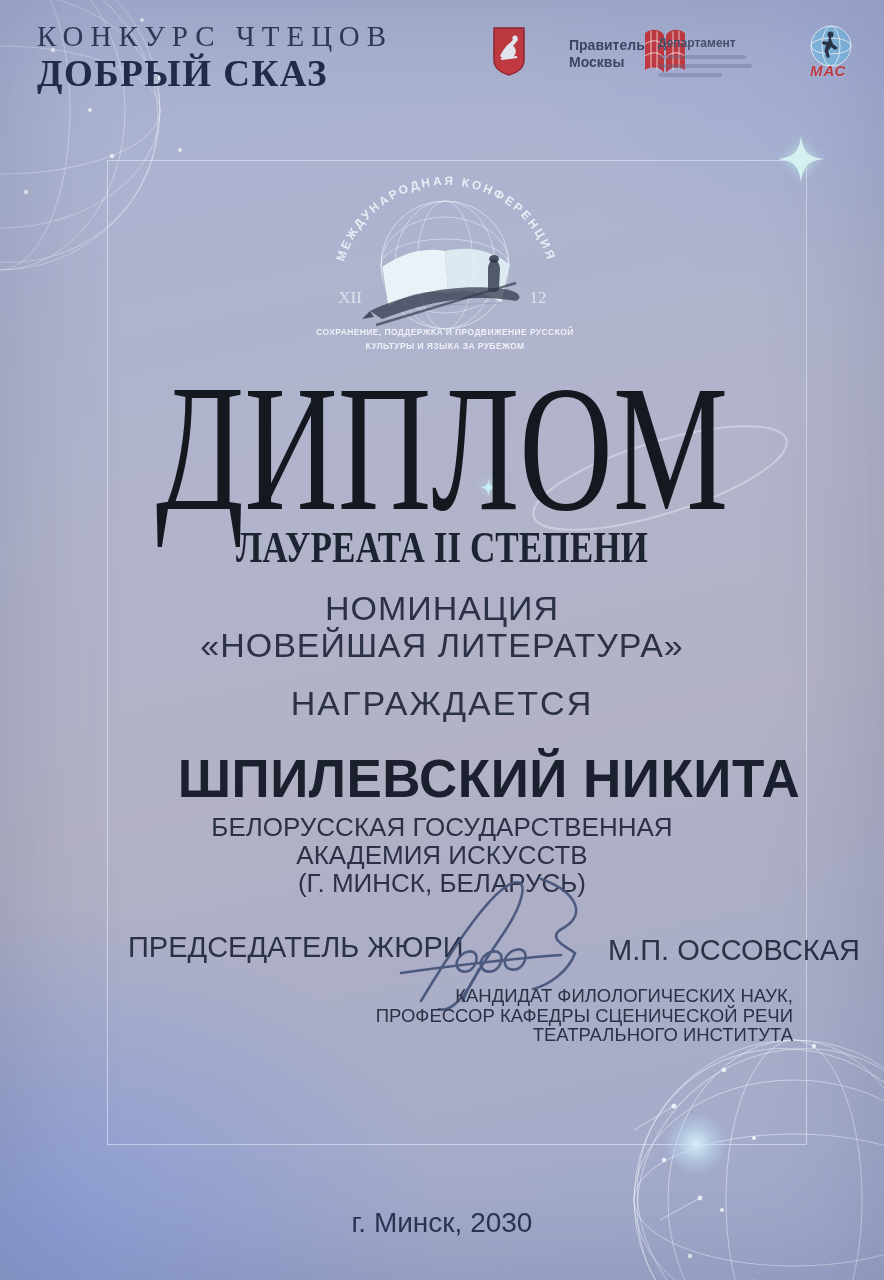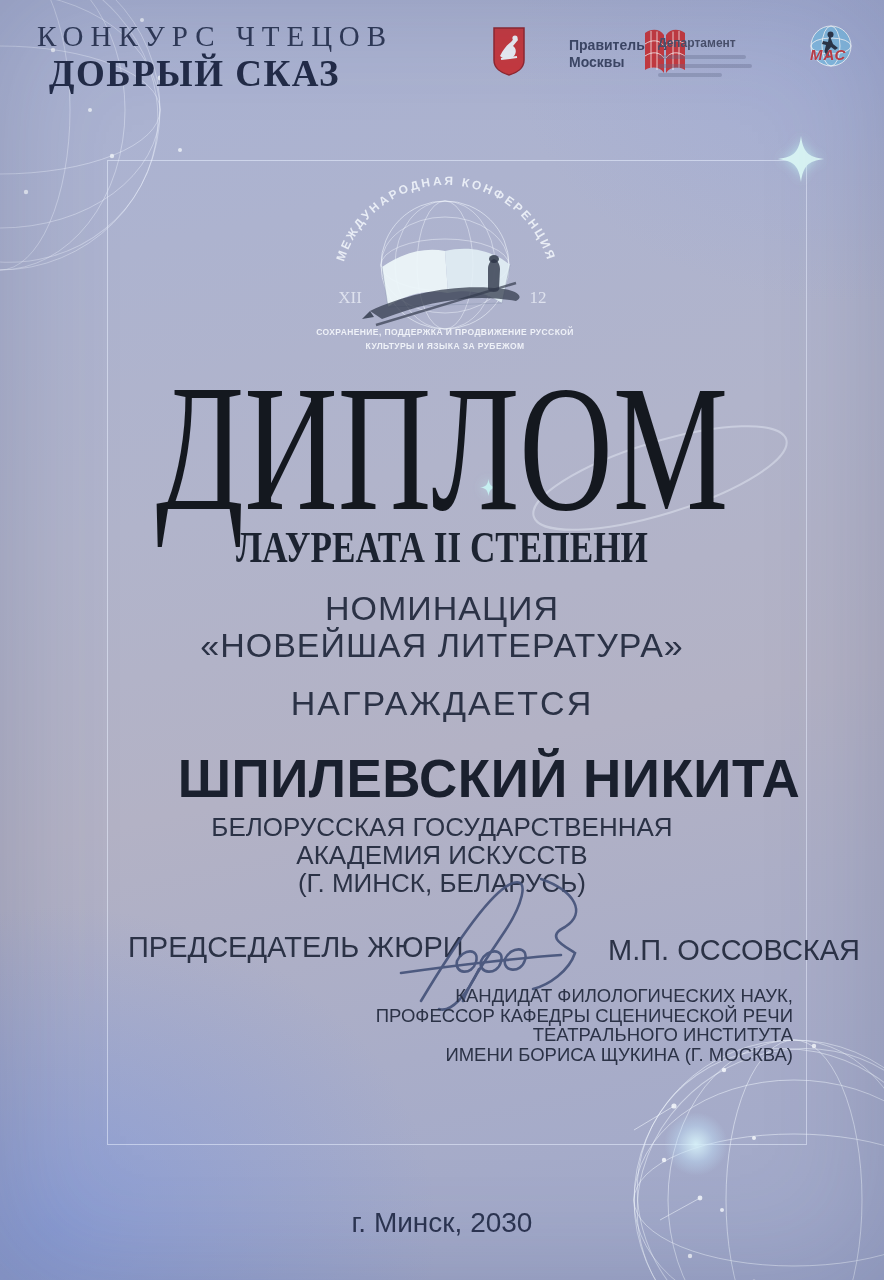--- a/index.html
+++ b/index.html
@@ -15,29 +15,29 @@
   .page::after{content:"";position:absolute;inset:0;box-shadow:inset 0 0 120px rgba(56,66,104,.22);pointer-events:none;}
 
   
   .hdr{position:absolute;left:37px;top:20px;color:#2e3855;}
   .hdr .l1,.hdr .l2{
     font-family:"Liberation Serif",serif;font-size:29px;font-weight:500;
     letter-spacing:7px;line-height:32px;white-space:nowrap;
   }
   .hdr .l3{
     font-family:"Liberation Serif",serif;font-size:37px;font-weight:700;
-    letter-spacing:1.5px;line-height:40px;margin-top:2px;color:#222b47;white-space:nowrap;margin-left:12px;
+    letter-spacing:1.5px;line-height:40px;margin-top:2px;color:#222b47;white-space:nowrap;
   }
   .gov-crest{position:absolute;left:492px;top:26px;}
   .gov-text{position:absolute;left:537px;top:37px;font-size:14px;line-height:17px;color:#3c4664;font-weight:700;margin-left:32px;}
   .book-logo{position:absolute;left:643px;top:27px;}
   .dept-text{position:absolute;left:658px;top:36px;font-size:12px;color:#49506b;font-weight:700;}
   .blur-line{height:4px;border-radius:2px;background:rgba(96,106,138,.34);margin-top:5px;}
   .mas-logo{position:absolute;left:804px;top:22px;width:54px;height:54px;}
-  .mas-text{position:absolute;left:6px;top:24px;font-size:15px;font-weight:700;color:#c23a41;font-style:italic;letter-spacing:1px;text-shadow:0 0 2px rgba(255,255,255,.4);}
+  .mas-text{position:absolute;left:6px;top:40px;font-size:15px;font-weight:700;color:#c23a41;font-style:italic;letter-spacing:1px;text-shadow:0 0 2px rgba(255,255,255,.4);}
 
   
   .frame{position:absolute;left:107px;top:160px;width:698px;height:983px;
     border:1.5px solid rgba(233,241,255,.55);}
   .glow-dot{position:absolute;left:664px;top:1112px;width:64px;height:64px;border-radius:50%;
     background:radial-gradient(circle,rgba(214,240,248,.95) 0%,rgba(190,220,245,.45) 40%,rgba(190,220,245,0) 70%);}
 
   .sparkle{position:absolute;pointer-events:none;}
   .sparkle svg{display:block;filter:drop-shadow(0 0 6px rgba(190,235,240,.9));}
 
@@ -240,18 +240,17 @@
       <path d="M8,100 C64,92 136,84 168,82"></path>
       <path d="M148,6 C182,18 194,40 172,54 C152,64 170,72 182,80 C176,98 156,112 140,116"></path>
       <path d="M86,96 C74,122 58,140 46,136"></path>
     </g>
   </svg>
 
   <div class="credentials">
     <div>КАНДИДАТ ФИЛОЛОГИЧЕСКИХ НАУК,</div>
     <div>ПРОФЕССОР КАФЕДРЫ СЦЕНИЧЕСКОЙ РЕЧИ</div>
     <div>ТЕАТРАЛЬНОГО ИНСТИТУТА</div>
-    <div>ИМЕНИ БОРИСА ЩУКИНА (Г. МОСКВА)</div>
   </div>
 
   <div class="ctext footer">г. Минск, 2030</div>
 
 </div>
 
 </body></html>

